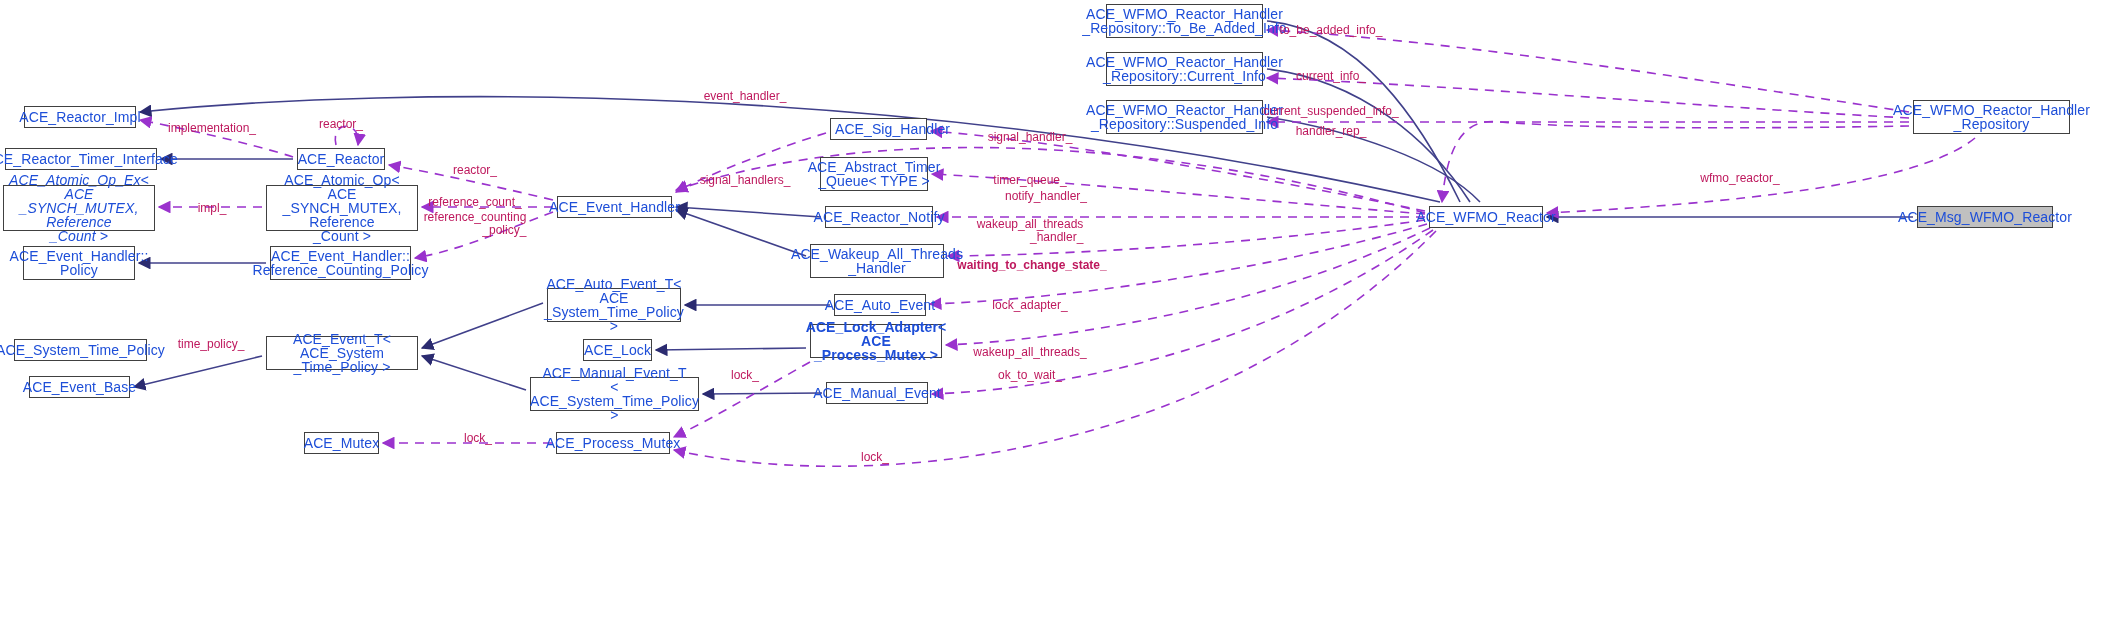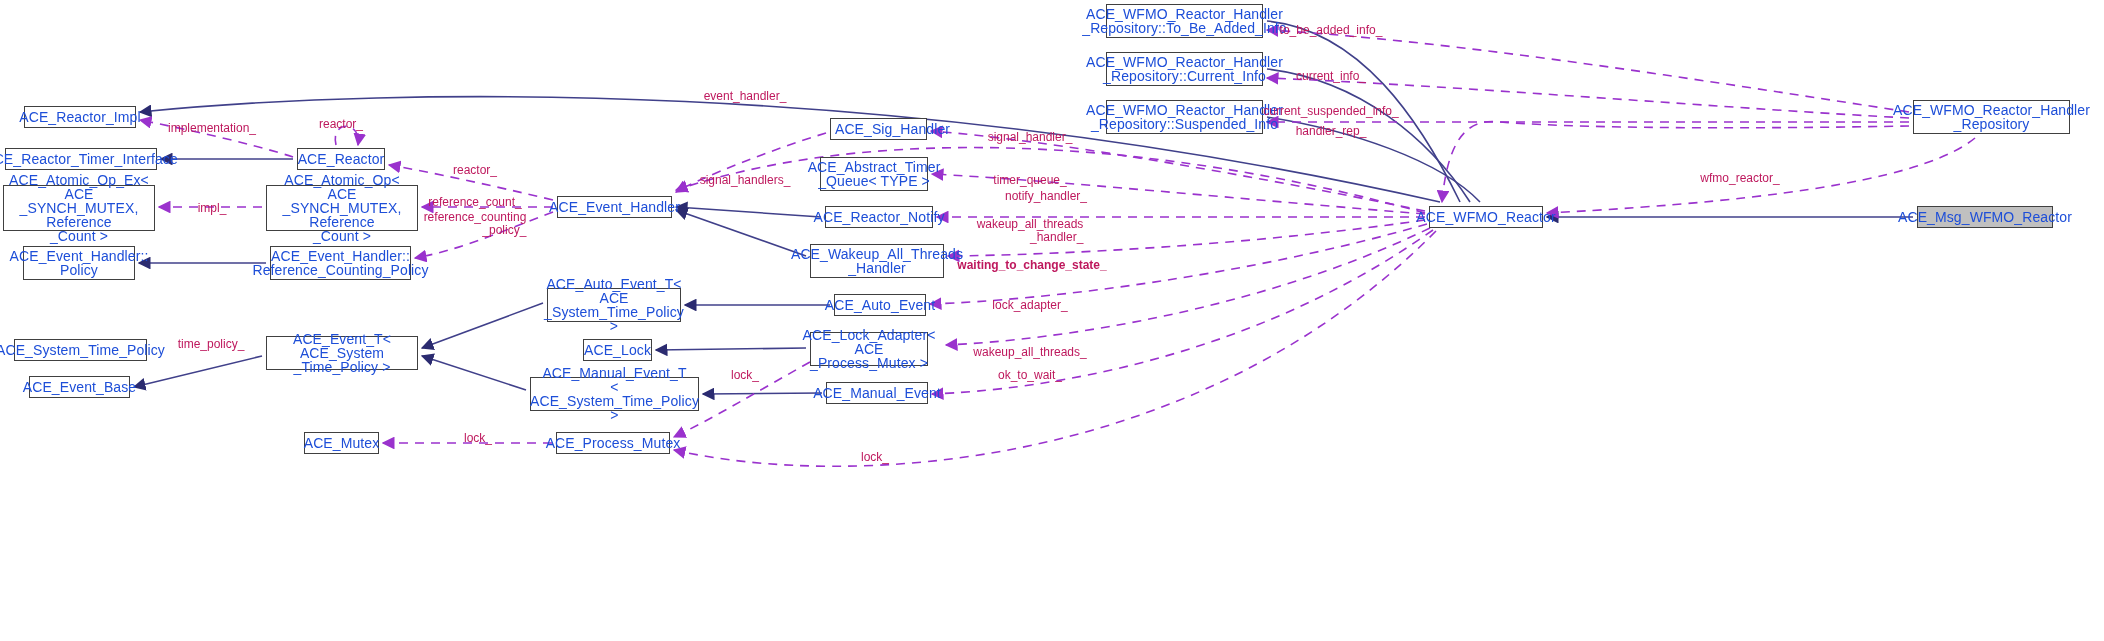--- a/index.html
+++ b/index.html
@@ -108,21 +108,21 @@
       <path d="M 1909 122 L 1267 122" marker-end="url(#arrUse)"></path>
       <path d="M 1975 138 C 1930 175 1800 200 1547 213" marker-end="url(#arrUse)"></path>
       <path d="M 810 362 C 760 390 710 420 674 437" marker-end="url(#arrUse)"></path>
       <path d="M 552 443 L 383 443" marker-end="url(#arrUse)"></path>
     </g>
   </svg>
 
   <div id="nodes">
       <div class="node" style="left: 24px; top: 106px; width: 112px; height: 22px;">ACE_Reactor_Impl</div>
       <div class="node" style="left: 5px; top: 148px; width: 152px; height: 22px;">ACE_Reactor_Timer_Interface</div>
-      <div class="node" style="left: 3px; top: 185px; width: 152px; height: 46px;">ACE_Atomic_Op_Ex&lt; ACE
+      <div class="node" style="left: 3px; top: 185px; width: 152px; height: 46px; font-style: italic;">ACE_Atomic_Op_Ex&lt; ACE
 _SYNCH_MUTEX, Reference
 _Count &gt;</div>
       <div class="node" style="left: 23px; top: 246px; width: 112px; height: 34px;">ACE_Event_Handler::
 Policy</div>
       <div class="node" style="left: 14px; top: 339px; width: 133px; height: 22px;">ACE_System_Time_Policy</div>
       <div class="node" style="left: 29px; top: 376px; width: 101px; height: 22px;">ACE_Event_Base</div>
       <div class="node" style="left: 297px; top: 148px; width: 88px; height: 22px;">ACE_Reactor</div>
       <div class="node" style="left: 266px; top: 185px; width: 152px; height: 46px;">ACE_Atomic_Op&lt; ACE
 _SYNCH_MUTEX, Reference
 _Count &gt;</div>
@@ -138,21 +138,21 @@
       <div class="node" style="left: 530px; top: 377px; width: 169px; height: 34px;">ACE_Manual_Event_T
 &lt; ACE_System_Time_Policy &gt;</div>
       <div class="node" style="left: 556px; top: 432px; width: 114px; height: 22px;">ACE_Process_Mutex</div>
       <div class="node" style="left: 830px; top: 118px; width: 97px; height: 22px; padding-left: 31px;">ACE_Sig_Handler</div>
       <div class="node" style="left: 820px; top: 157px; width: 108px; height: 34px;">ACE_Abstract_Timer
 _Queue&lt; TYPE &gt;</div>
       <div class="node" style="left: 825px; top: 206px; width: 108px; height: 22px;">ACE_Reactor_Notify</div>
       <div class="node" style="left: 810px; top: 244px; width: 134px; height: 34px;">ACE_Wakeup_All_Threads
 _Handler</div>
       <div class="node" style="left: 834px; top: 294px; width: 92px; height: 22px;">ACE_Auto_Event</div>
-      <div class="node" style="left: 810px; top: 332px; width: 118px; height: 34px;">ACE_Lock_Adapter&lt; ACE
+      <div class="node" style="left: 810px; top: 324px; width: 132px; height: 34px; font-weight: bold;">ACE_Lock_Adapter&lt; ACE
 _Process_Mutex &gt;</div>
       <div class="node" style="left: 826px; top: 382px; width: 102px; height: 22px;">ACE_Manual_Event</div>
       <div class="node" style="left: 1106px; top: 4px; width: 157px; height: 34px;">ACE_WFMO_Reactor_Handler
 _Repository::To_Be_Added_Info</div>
       <div class="node" style="left: 1106px; top: 52px; width: 157px; height: 34px;">ACE_WFMO_Reactor_Handler
 _Repository::Current_Info</div>
       <div class="node" style="left: 1106px; top: 100px; width: 157px; height: 34px;">ACE_WFMO_Reactor_Handler
 _Repository::Suspended_Info</div>
       <div class="node" style="left: 1429px; top: 206px; width: 114px; height: 22px;">ACE_WFMO_Reactor</div>
       <div class="node" style="left: 1913px; top: 100px; width: 157px; height: 34px;">ACE_WFMO_Reactor_Handler

